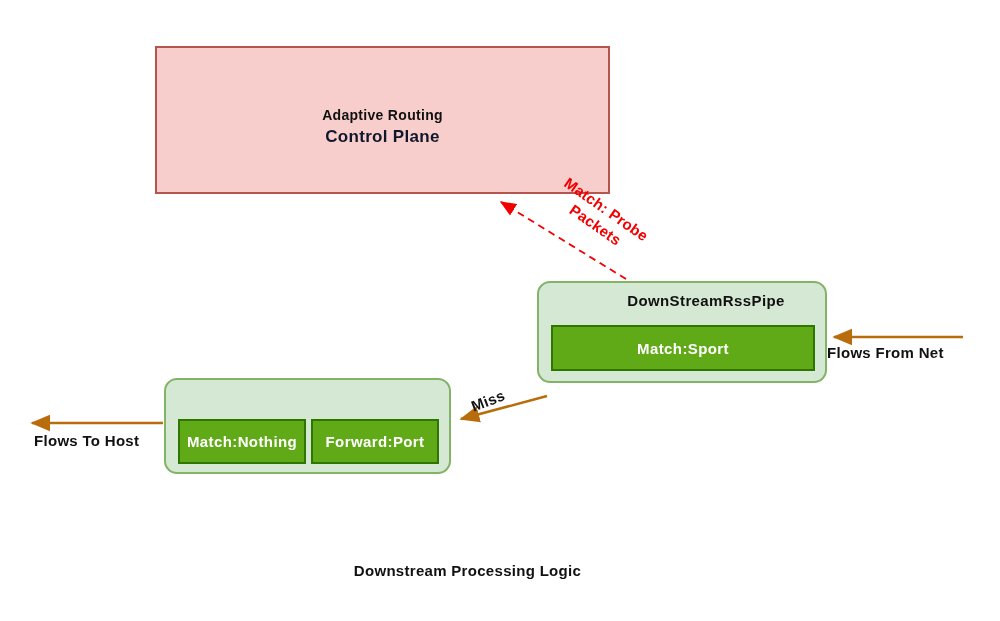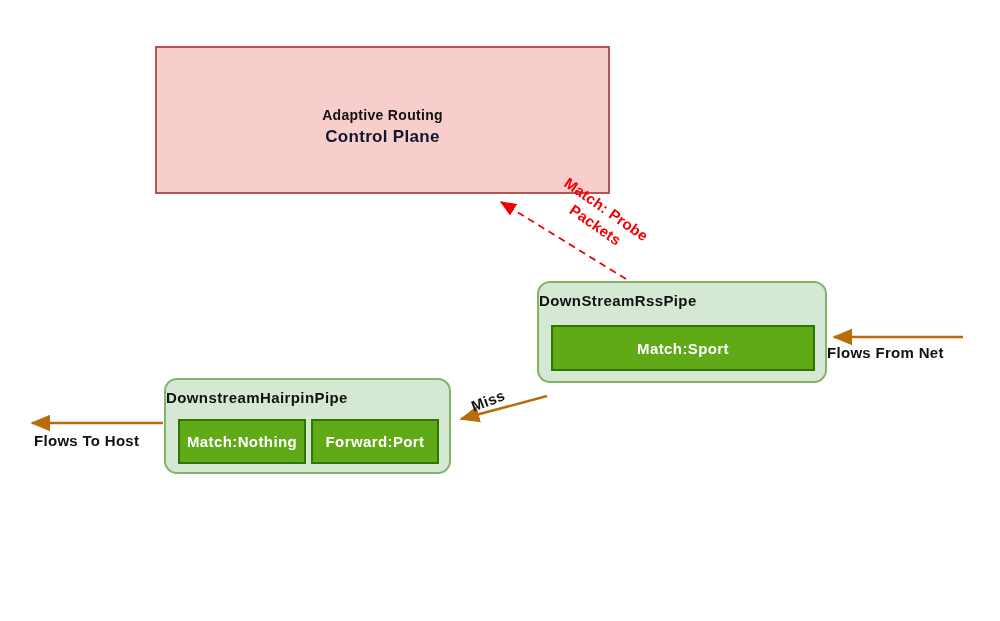--- a/index.html
+++ b/index.html
@@ -23,22 +23,22 @@
 
   
   .pipe{
     position:absolute;
     background:#d5e8d4;border:2px solid #82b366;border-radius:13px;
     box-sizing:border-box;
   }
   .pipe-rss{left:537px;top:281px;width:290px;height:102px;}
   .pipe-hairpin{left:164px;top:378px;width:287px;height:96px;}
   .pipe-title{
-    font-size:15px;font-weight:bold;color:#111111;
-    margin-top:9px;letter-spacing:0.4px;
+    text-align:center;font-size:15px;font-weight:bold;color:#111111;
+    margin-top:9px;letter-spacing:0.4px;padding-left:48px;
   }
   .stage-row{
     position:absolute;left:12px;right:10px;display:flex;gap:5px;
   }
   .pipe-rss .stage-row{top:42px;height:46px;}
   .pipe-hairpin .stage-row{top:39px;height:45px;}
   .stage{
     flex:1;
     background:#60a917;border:2px solid #2d7600;
     box-sizing:border-box;
@@ -86,21 +86,20 @@
   </div>
 
   <div class="pipe pipe-rss">
     <div class="pipe-title">DownStreamRssPipe</div>
     <div class="stage-row">
       <div class="stage">Match:Sport</div>
     </div>
   </div>
 
   <div class="pipe pipe-hairpin">
-    <div class="pipe-title">DownstreamHairpinPipe</div>
     <div class="stage-row">
       <div class="stage">Match:Nothing</div>
       <div class="stage">Forward:Port</div>
     </div>
   </div>
 
   <svg id="arrow-layer" viewBox="0 0 1000 621" xmlns="http://www.w3.org/2000/svg">
     <defs>
       <marker id="arrowBrown" viewBox="0 0 12 10" refX="11" refY="5" markerWidth="8" markerHeight="7" orient="auto-start-reverse">
         <path d="M0,0 L12,5 L0,10 z" fill="#b96c0c"></path>
@@ -116,14 +115,15 @@
   </svg>
 
   <div class="edge-label lbl-from-net">Flows From Net</div>
   <div class="edge-label lbl-to-host">Flows To Host</div>
   <div class="edge-label lbl-miss">Miss</div>
   <div class="edge-label lbl-probe">
     <span>Match: Probe</span>
     <span>Packets</span>
   </div>
 
+  <div class="caption">Downstream Processing Logic</div>
 
 </div>
 
 </body></html>

